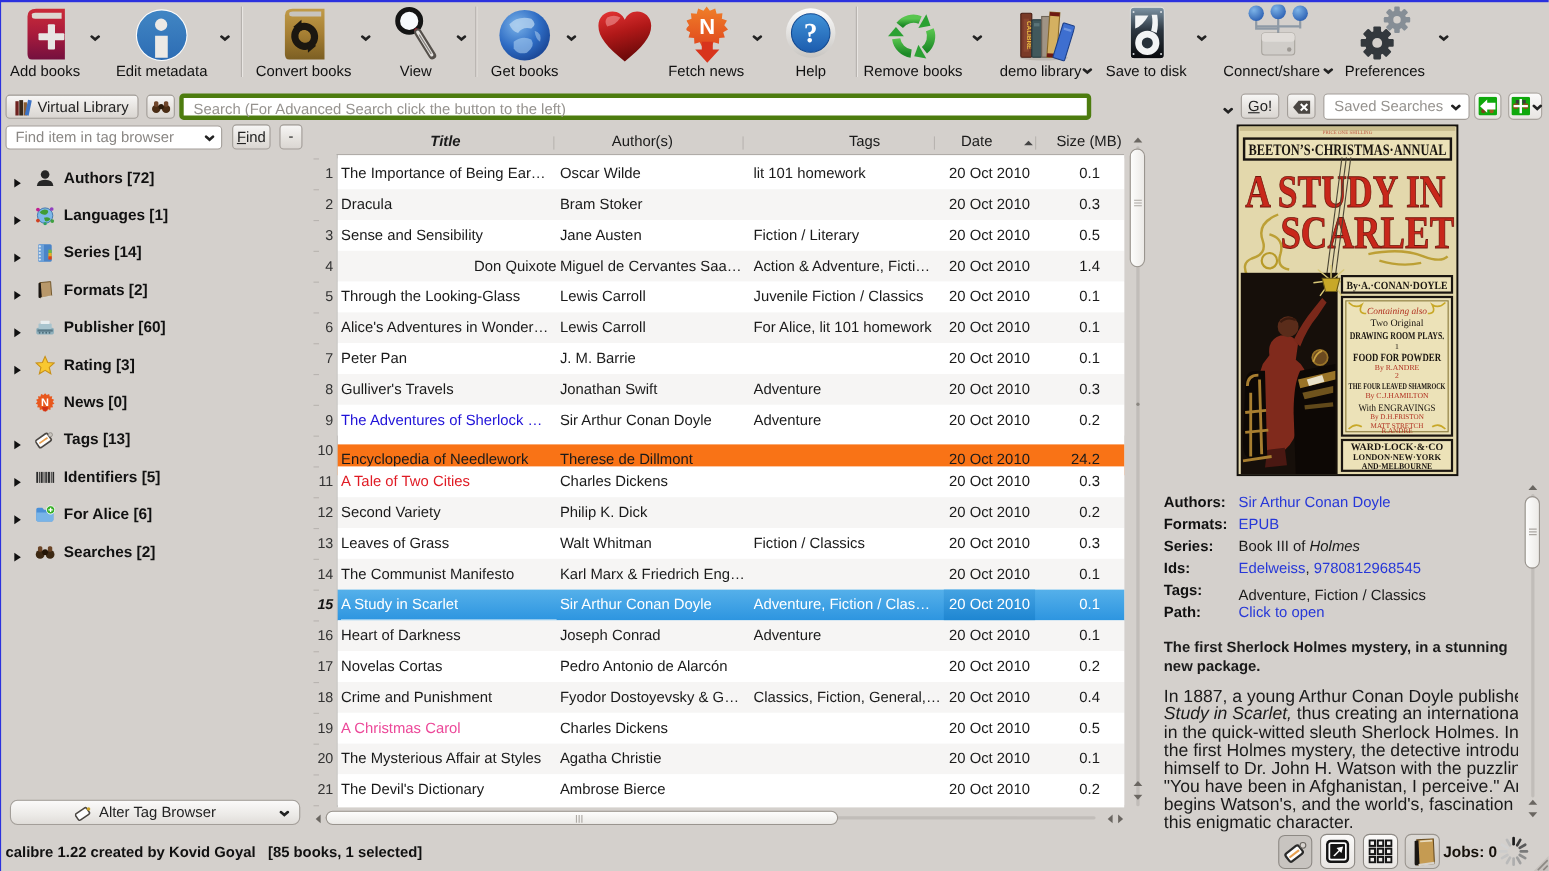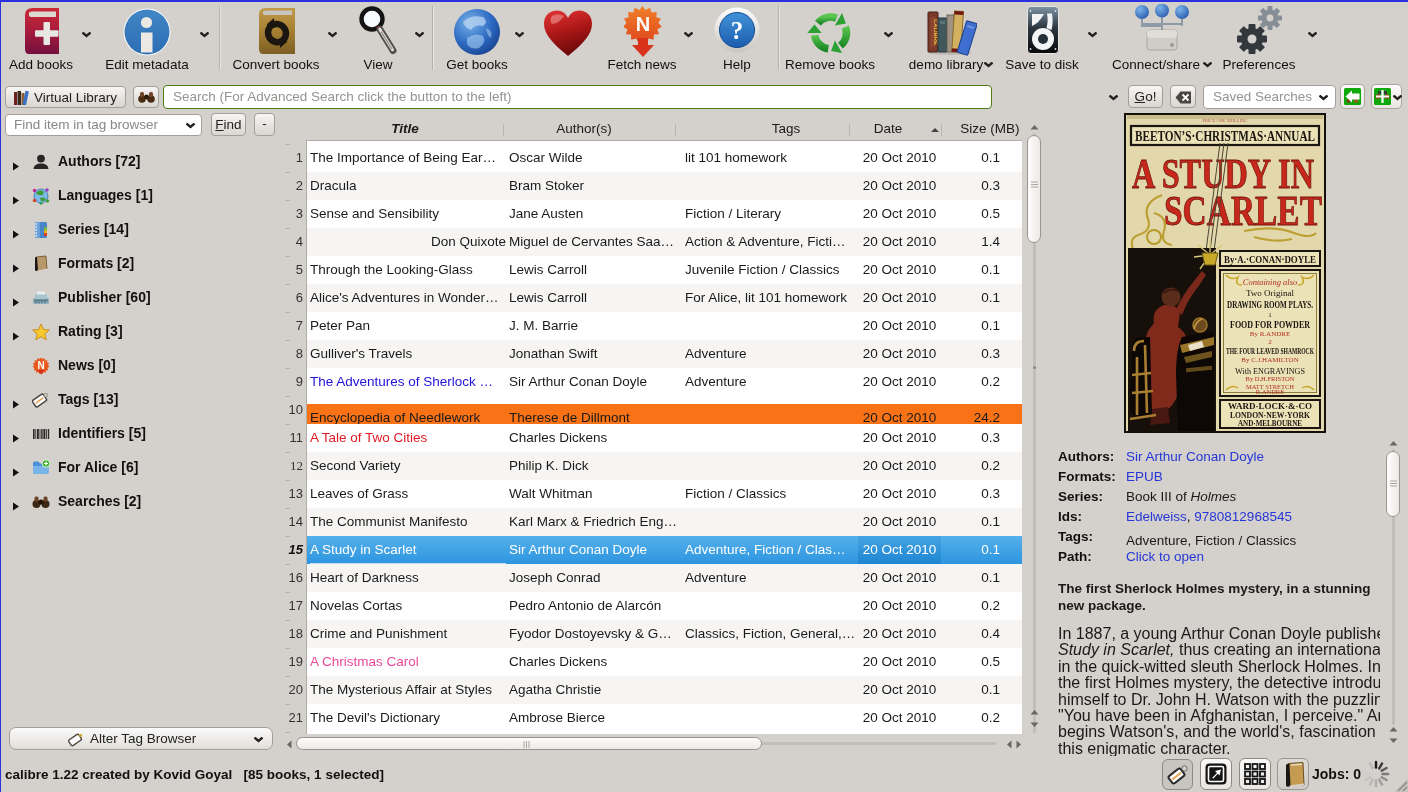--- a/index.html
+++ b/index.html
@@ -299,21 +299,21 @@
 </div>
 <div class="btn" style="left:133px;top:86px;width:26px;height:22px;">
   <svg class="abs" style="left:4px;top:4px" width="17" height="13" viewBox="0 0 17 13">
     <circle cx="4" cy="8" r="3.8" fill="#4a2c14"></circle>
       <circle cx="13" cy="8" r="3.8" fill="#4a2c14"></circle>
       <circle cx="8.5" cy="6" r="2.4" fill="#2c1a0a"></circle>
       <rect x="2" y="1" width="4" height="5" rx="1.5" fill="#70452a"></rect>
       <rect x="11" y="1" width="4" height="5" rx="1.5" fill="#70452a"></rect>
   </svg>
 </div>
-<div class="abs" style="left:163px;top:85px;width:829px;height:24px;background:#fff;border:1px solid #4d7c0f;border-radius:4px;">
+<div class="abs" style="left:163px;top:85px;width:829px;height:24px;background:#fff;border:4px solid #4d7c0f;border-radius:4px;">
   <span style="position:absolute;left:9px;top:3px;font-size:13.5px;color:#96938f;">Search (For Advanced Search click the button to the left)</span>
   <svg class="chev" style="left:945px;top:9px" viewBox="0 0 9 6">
       <path d="M0.5 0.5 L4.5 4 L8.5 0.5" stroke="#222" stroke-width="2.4" fill="none"></path>
     </svg>
 </div>
 <div class="btn" style="left:1128px;top:85px;width:35px;height:23px;line-height:21px;"><span style="text-decoration:underline;">G</span>o!</div>
 <div class="btn" style="left:1170px;top:85px;width:26px;height:23px;">
   <svg class="abs" style="left:4px;top:5px" width="17" height="13" viewBox="0 0 17 13">
     <path d="M5.5 0.5 L16 0.5 L16 12.5 L5.5 12.5 L0.5 6.5 Z" fill="#4a4642"></path>
     <path d="M7.5 3.5 L13.5 9.5 M13.5 3.5 L7.5 9.5" stroke="#fff" stroke-width="1.8"></path>
@@ -610,21 +610,21 @@
 <div class="cell" style="left:634px;width:59px;text-align:right;">24.2</div>
 </div>
 <div class="rn" style="top:424px;">11</div>
 <div class="row" style="top:424px;background:#ffffff;">
 <div class="cell" style="left:3px;width:196px;color:#e01b24;">A Tale of Two Cities</div>
 <div class="cell" style="left:202px;width:174px;">Charles Dickens</div>
 <div class="cell" style="left:378px;width:176px;"></div>
 <div class="cell" style="left:551px;width:83px;text-align:center;">20 Oct 2010</div>
 <div class="cell" style="left:634px;width:59px;text-align:right;">0.3</div>
 </div>
-<div class="rn" style="top:452px;font-family:Liberation Serif, serif;">12</div>
+<div class="rn" style="top:452px;">12</div>
 <div class="row" style="top:452px;background:#f6f5f4;">
 <div class="cell" style="left:3px;width:196px;color:#1a1a1a;">Second Variety</div>
 <div class="cell" style="left:202px;width:174px;">Philip K. Dick</div>
 <div class="cell" style="left:378px;width:176px;"></div>
 <div class="cell" style="left:551px;width:83px;text-align:center;">20 Oct 2010</div>
 <div class="cell" style="left:634px;width:59px;text-align:right;">0.2</div>
 </div>
 <div class="rn" style="top:480px;">13</div>
 <div class="row" style="top:480px;background:#ffffff;">
 <div class="cell" style="left:3px;width:196px;color:#1a1a1a;">Leaves of Grass</div>

